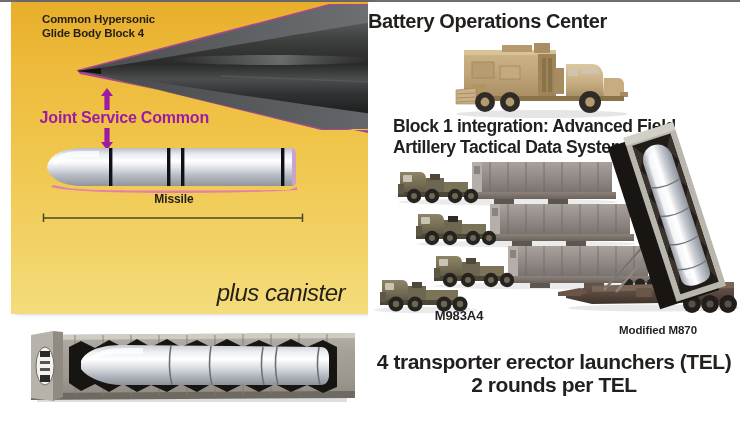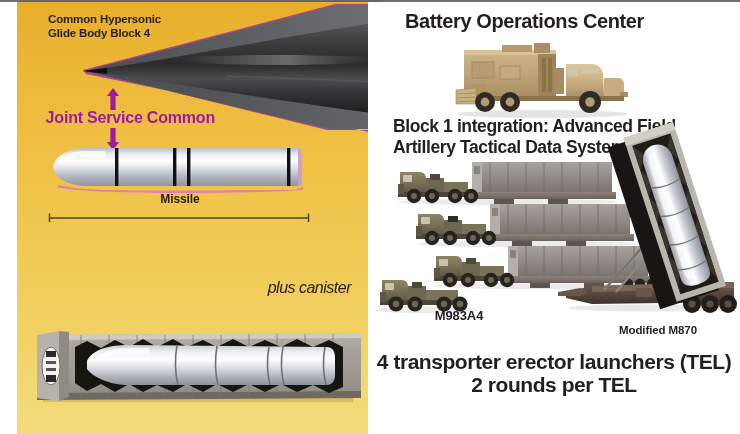--- a/index.html
+++ b/index.html
@@ -4,21 +4,21 @@
 <style>
   html,body{margin:0;padding:0;background:#ffffff;}
   body{width:740px;height:434px;overflow:hidden;font-family:"Liberation Sans",sans-serif;}
   #stage{position:relative;width:740px;height:434px;background:#ffffff;overflow:hidden;}
 
   
   .top-rule{position:absolute;left:0;top:0;width:740px;height:2px;background:#6f6f6f;}
 
   
   .yellow-panel{
-    position:absolute;left:17px;top:2px;width:362px;height:432px;
+    position:absolute;left:11px;top:2px;width:362px;height:312px;
     background:linear-gradient(180deg,#e8ae2b 0%,#eebb3c 22%,#f0c64c 48%,#f2d265 78%,#f4dc7d 100%);
     box-shadow:3px 0 5px -1px rgba(0,0,0,.35);
   }
   .yellow-panel:after{
     content:"";position:absolute;right:-4px;top:0;width:4px;height:100%;
     background:linear-gradient(90deg,rgba(120,120,120,.55),rgba(160,160,160,0));
   }
 
   
   .glide-wrap{position:absolute;left:60px;top:0px;width:302px;height:134px;}
@@ -47,30 +47,30 @@
   .dimline{position:absolute;left:31px;top:206px;width:262px;height:9px;}
 
   
   .lbl-aur{
     position:absolute;left:44px;top:233px;width:290px;
     color:#231f18;font-weight:bold;font-size:37px;line-height:40px;
     letter-spacing:-1.6px;
   }
   .lbl-canister{
     position:absolute;left:44px;top:277px;width:290px;text-align:right;
-    color:#231f18;font-style:italic;font-size:16px;letter-spacing:-.5px;
+    color:#231f18;font-style:italic;font-size:24px;letter-spacing:-.5px;
   }
 
   
   .canister-wrap{position:absolute;left:12px;top:323px;width:340px;height:90px;}
 
   
   .white-panel{position:absolute;left:368px;top:2px;width:372px;height:432px;background:#fff;}
   .t-boc{
-    position:absolute;left:0;top:8px;width:313px;text-align:center;
+    position:absolute;left:0;top:8px;width:313px;text-align:left;
     color:#221f1d;font-weight:bold;font-size:20px;letter-spacing:-.4px;
   }
   .boc-truck{position:absolute;left:74px;top:38px;width:200px;height:80px;}
   .t-block1{
     position:absolute;left:25px;top:114px;width:300px;
     color:#221f1d;font-weight:bold;font-size:17.5px;line-height:21px;letter-spacing:-.4px;
   }
   .tel-stack{position:absolute;left:8px;top:160px;width:300px;height:160px;}
   .lbl-m983{
     position:absolute;left:31px;top:306px;width:120px;text-align:center;

